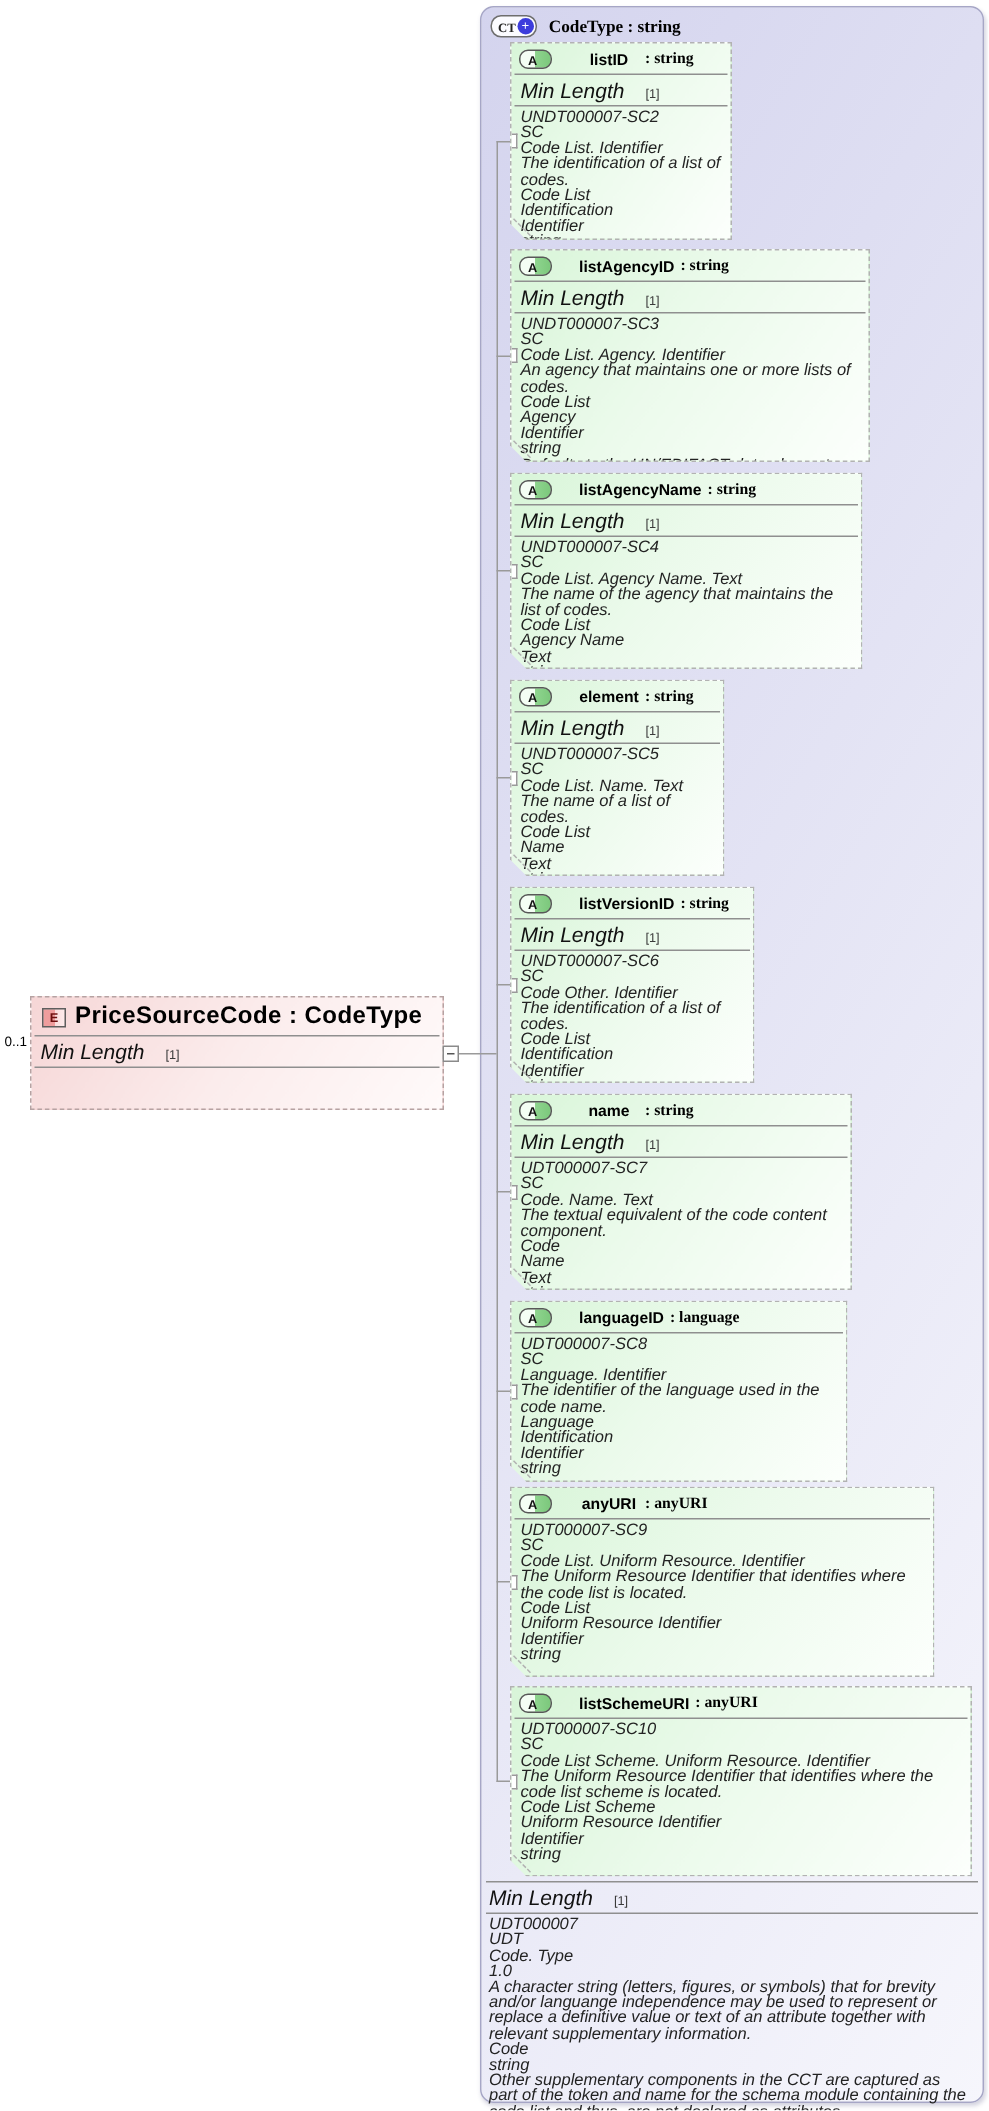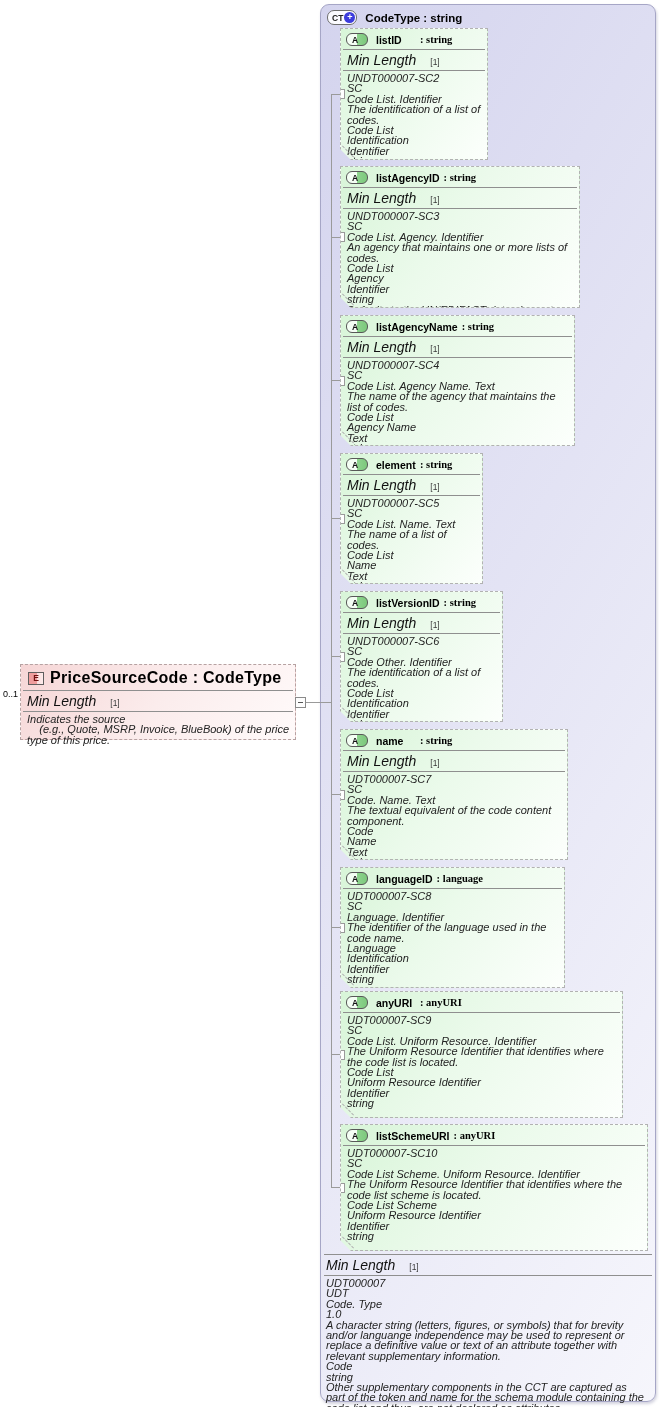--- a/index.html
+++ b/index.html
@@ -7,21 +7,21 @@
   #canvas { position:relative; width:659px; height:1407px; background:#ffffff; overflow:hidden; }
 
   
   .root-box {
     position:absolute; left:320px; top:4px; width:336px; height:1398px;
     border:1px solid #a6a6c6; border-radius:9px;
     background:linear-gradient(120deg,#d4d4ee 0%, #e3e3f4 45%, #f6f6fc 100%);
     box-shadow:1px 2px 3px rgba(110,110,150,.30);
     box-sizing:border-box;
   }
-  .root-header { display:flex; align-items:center; gap:8px; padding:5px 0 0 6px; }
+  .root-header { display:flex; align-items:center; gap:8px; padding:5px 0 0 6px;font-family:Liberation Serif, serif; }
   .root-title { font-weight:bold; font-size:11.5px; color:#000; }
 
   .icon-ct {
     display:inline-flex; align-items:center; height:13px;
     border:1px solid #6e6e6e; border-radius:7px; background:#fbfbff;
     padding:0 1px 0 4px; font-weight:bold; font-size:8.5px; color:#222;
   }
   .ct-plus {
     display:inline-flex; align-items:center; justify-content:center;
     width:11px; height:11px; border-radius:50%;
@@ -48,21 +48,21 @@
   .b9 {left:340px; top:1124px; width:308px; height:127px;}
 
   .attr-title { display:flex; align-items:center; padding:4px 4px 3px 5px; }
   .icon-a {
     flex:0 0 auto; width:15px; height:11px;
     border:1px solid #585858; border-radius:6px;
     background:linear-gradient(90deg,#f4fef4 0%,#f4fef4 50%, #8ed48e 50%, #7cc87c 100%);
     font-size:8.5px; font-weight:bold; color:#111;
     display:flex; align-items:center; padding-left:5px;
   }
-  .attr-name { font-weight:bold; font-size:10.5px; margin-left:8px; min-width:40px; white-space:nowrap; }
+  .attr-name { font-weight:bold; font-size:10.5px; margin-left:18px; min-width:40px; white-space:nowrap;text-align:center; }
   .attr-type { font-weight:bold; font-size:10.5px; margin-left:4px; white-space:nowrap;font-family:Liberation Serif, serif; }
 
   .sep { border-top:1px solid #8f8f8f; margin:0 2px; }
   .facet-row { display:flex; align-items:baseline; padding:2px 4px 2px 6px; }
   .facet-name { font-style:italic; font-weight:normal; font-size:14px; color:#111; }
   .facet-card { font-size:8.5px; color:#3a3a3a; margin-left:14px; }
 
   .anno {
     font-style:italic; font-size:11px; line-height:10.4px; color:#232323;
     padding:2px 3px 0 6px; white-space:pre-wrap;
@@ -384,21 +384,19 @@
           <span>E</span>
         </span>
       <span class="elem-name">PriceSourceCode : CodeType</span>
     </div>
     <div class="sep"></div>
     <div class="facet-row">
       <span class="facet-name">Min Length</span>
       <span class="facet-card">[1]</span>
     </div>
     <div class="sep"></div>
-    <div class="anno">Indicates the source
-    (e.g., Quote, MSRP, Invoice, BlueBook) of the price type of this price.</div>
   </div>
 
   <div class="handle">
     <div class="handle-dash"></div>
   </div>
 
 </div>
 
 </body></html>

